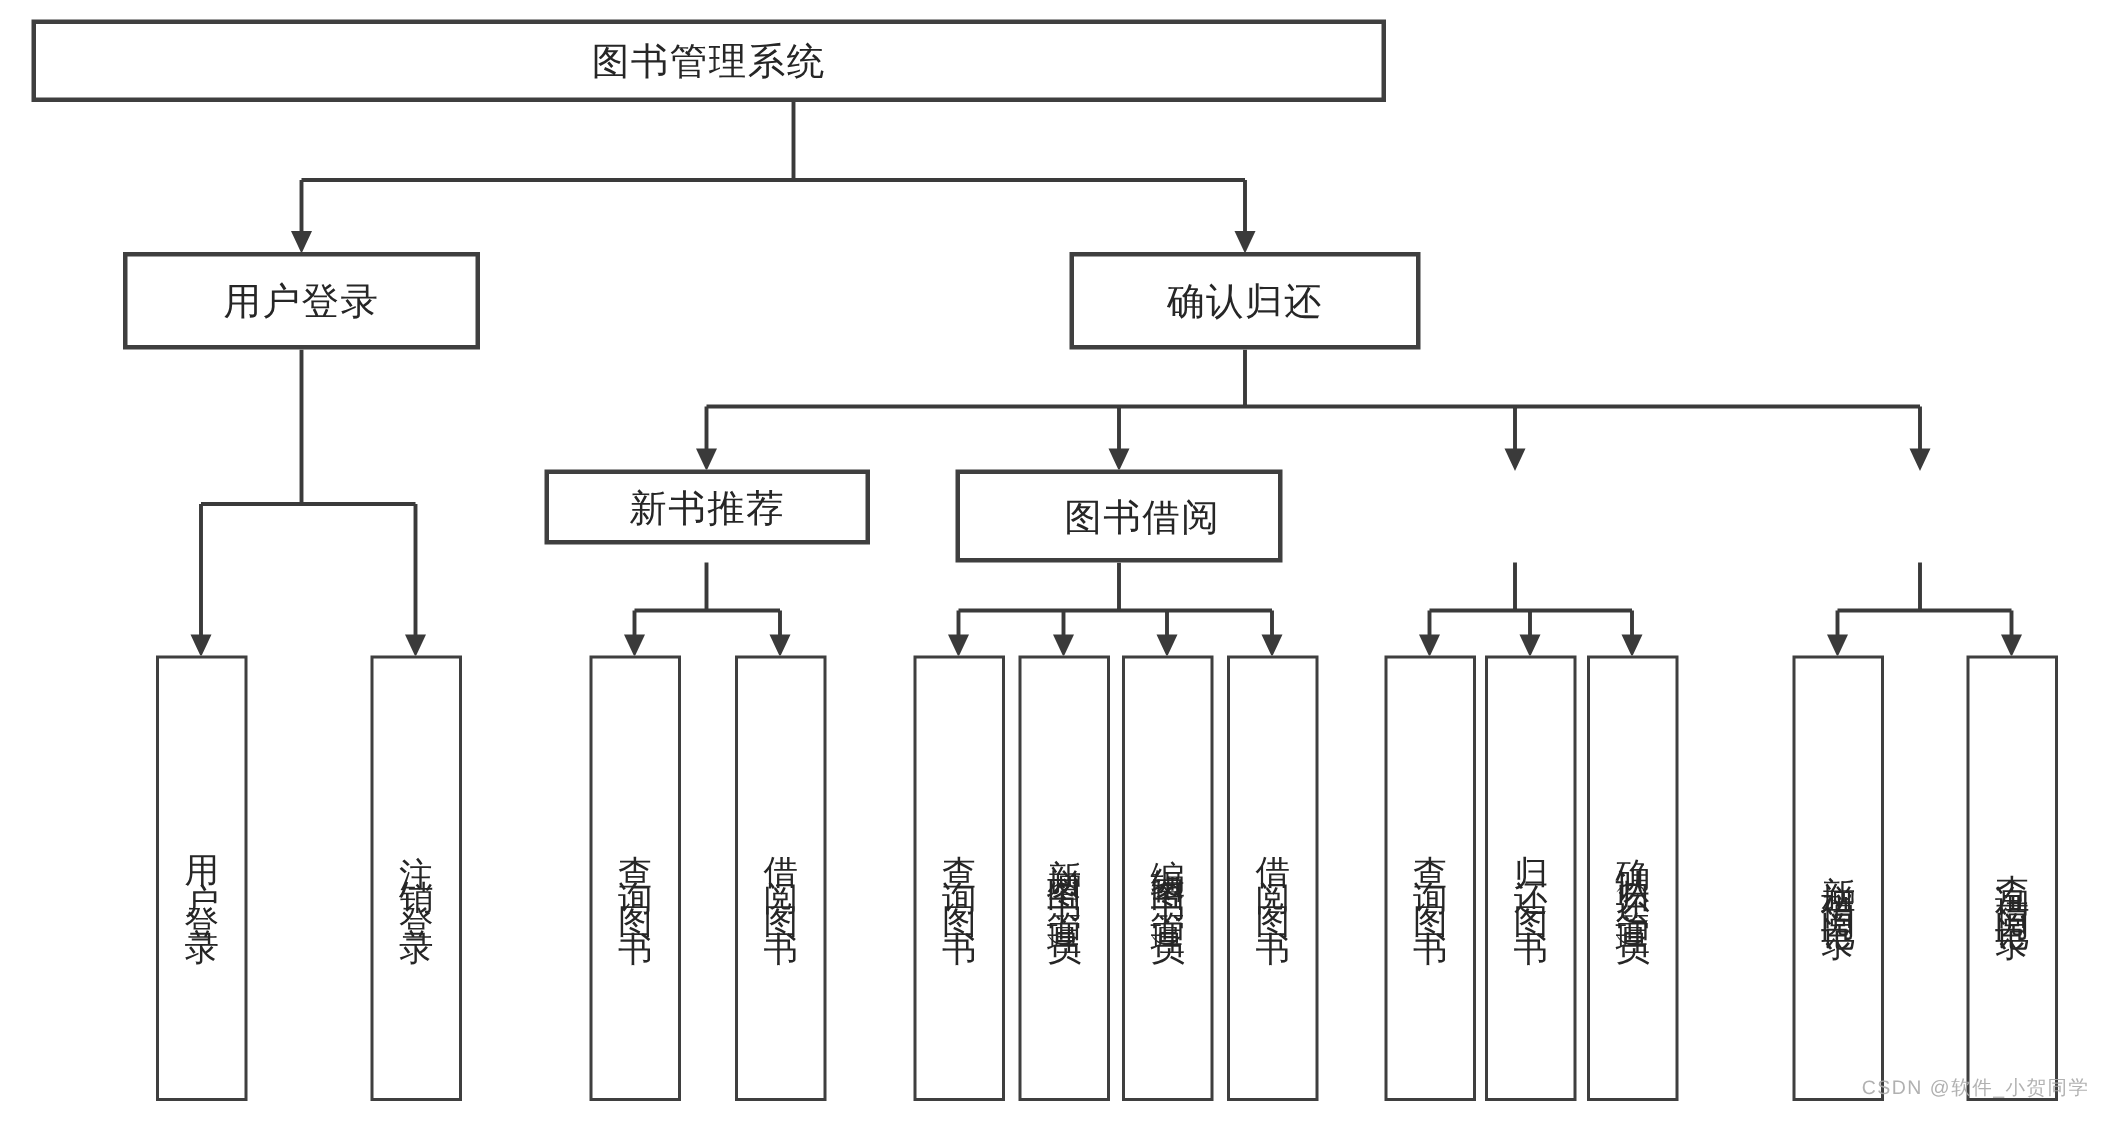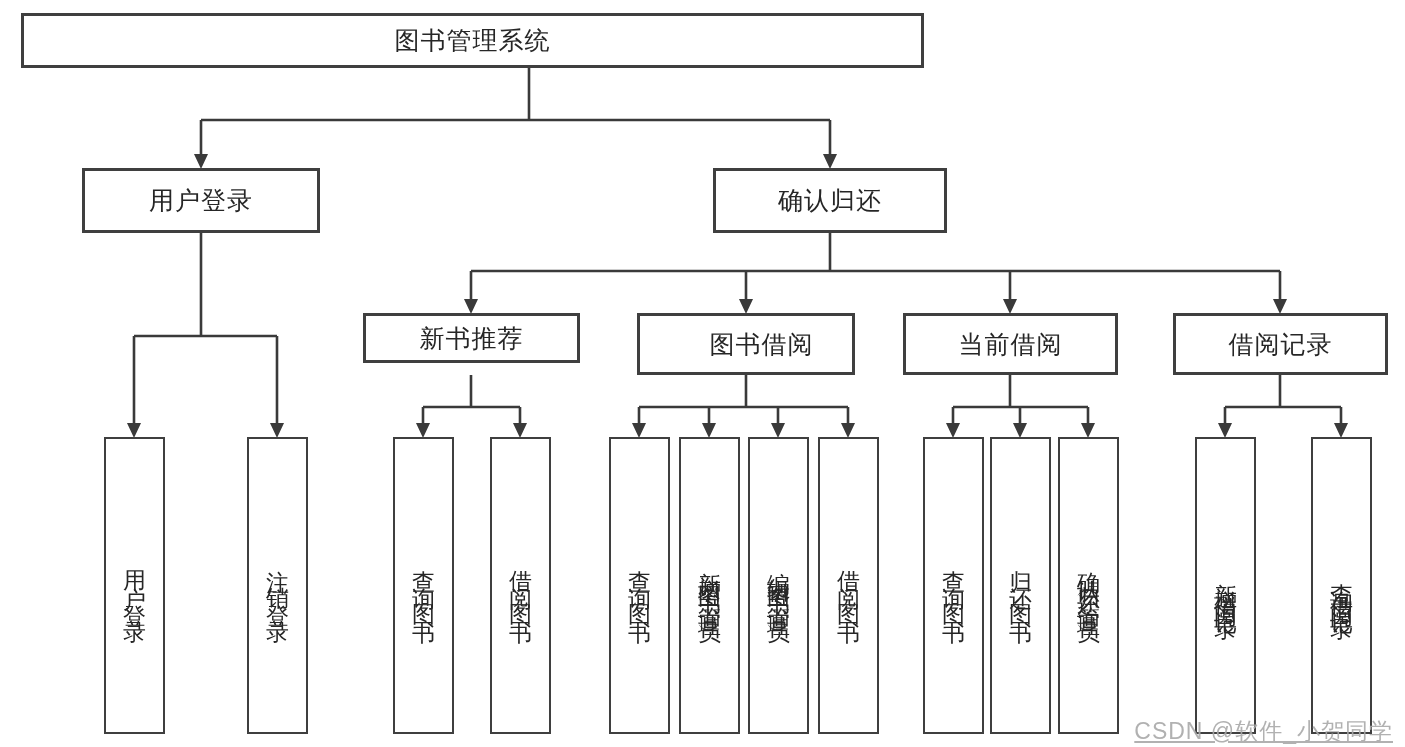--- a/index.html
+++ b/index.html
@@ -40,26 +40,25 @@
     display:flex;align-items:center;justify-content:center;
     font-size:23px;
     color:var(--text);
     line-height:1;
   }
   .vt-short{letter-spacing:17px;}
   .vt-long{letter-spacing:7px;}
   #watermark{
     position:absolute;
     right:12px;top:716px;
-    font-size:23px;
+    font-size:13px;
     color:var(--wm);
     letter-spacing:1px;
     opacity:.9;
     white-space:nowrap;
-    text-decoration:underline;
   }
 </style>
 </head>
 <body>
 
 <div id="stage">
 
   <svg id="connectors" viewBox="0 0 1405 747" xmlns="http://www.w3.org/2000/svg">
     <g stroke="#3a3a3a" stroke-width="2.6" fill="none">
 
@@ -110,26 +109,20 @@
   <div class="node" style="left:713px;top:168px;width:234px;height:65px;">
     <span>确认归还</span>
   </div>
 
   <div class="node" style="left:363px;top:313px;width:217px;height:50px;">
     <span>新书推荐</span>
   </div>
   <div class="node" style="left:637px;top:313px;width:218px;height:62px;padding-left:31px;">
     <span>图书借阅</span>
   </div>
-  <div class="node" style="left:903px;top:313px;width:215px;height:62px;">
-    <span>当前借阅</span>
-  </div>
-  <div class="node" style="left:1173px;top:313px;width:215px;height:62px;">
-    <span>借阅记录</span>
-  </div>
 
   <div class="vbox vt-short" style="left:104px;">
     <span>用户登录</span>
   </div>
   <div class="vbox vt-short" style="left:247px;">
     <span>注销登录</span>
   </div>
 
   <div class="vbox vt-short" style="left:393px;">
     <span>查询图书</span>

